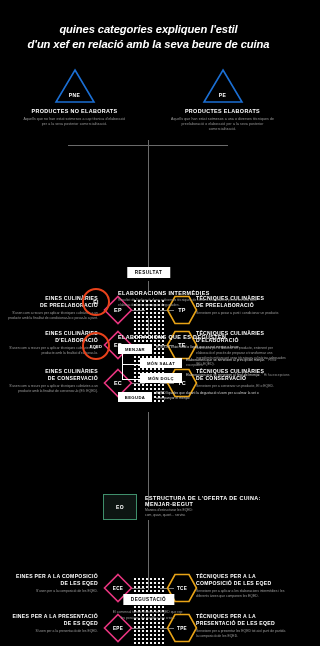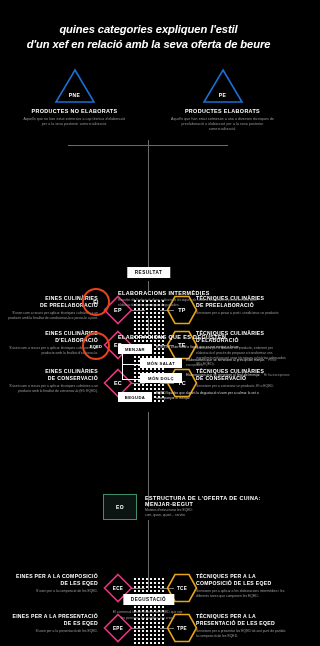--- a/index.html
+++ b/index.html
@@ -103,21 +103,21 @@
     font-size:3.4px; line-height:1.6; color:#9d9d9d; }
 </style>
 </head>
 <body>
 
 <div class="page">
 
   <div class="header">
     <h1>
       <span>quines categories expliquen l'estil</span><br>
-      <span>d'un xef en relació amb la seva oferta de beure</span>
+      <span>d'un xef en relació amb la seva beure de cuina</span>
     </h1>
   </div>
 
   <div class="top-row">
     <div class="top-col">
       <div class="tri-wrap">
         <div class="triangle">
           <svg width="42" height="36" viewBox="0 0 42 36">
               <polygon points="21,2 40,34 2,34" fill="none" stroke="#1B6FD4" stroke-width="1.6"></polygon>
             </svg>

